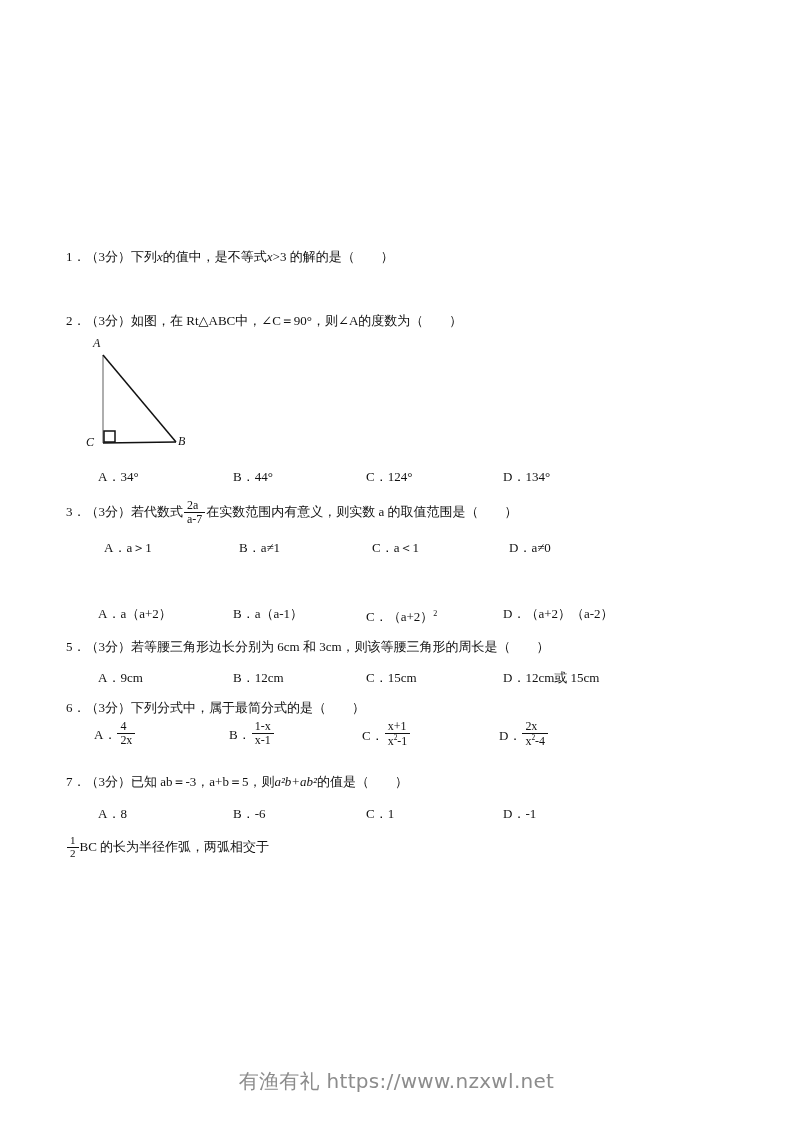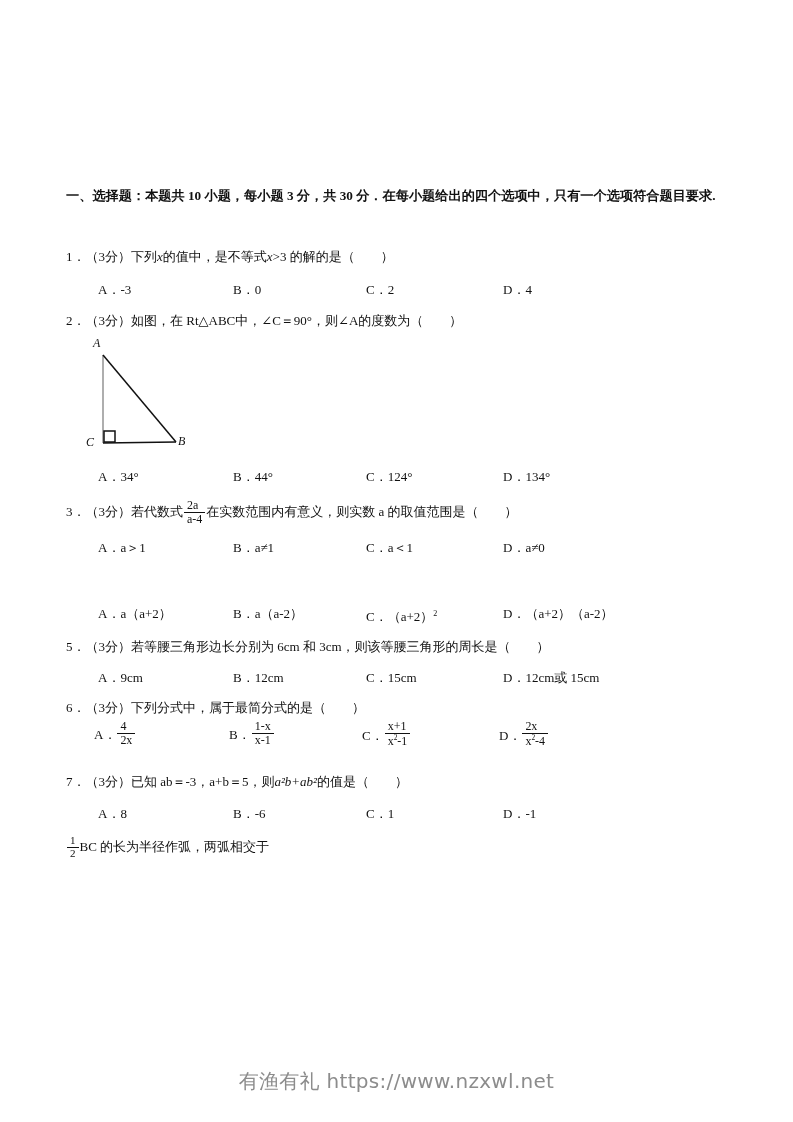--- a/index.html
+++ b/index.html
@@ -144,30 +144,23 @@
     color: #8c8c8c;
     letter-spacing: 0.3px;
   }
 </style>
 </head>
 <body>
 
 <div class="page">
 
 
-  <div class="section-intro">一、选择题：本题共 10 小题，每小题 3 分，共 30 分．在每小题给出的四个选项中，只有一个选项符合题目要求.</div>
 
   <div class="q-stem" style="left:66px; top:246px;">
     <span>1．（3分）下列</span><span class="mv">x</span><span>的值中，是不等式</span><span class="mv">x</span><span>&gt;3 的解的是（　　）</span>
-  </div>
-  <div class="opts" style="left:66px; top:279px;">
-    <span class="opt a">A．-3</span>
-    <span class="opt b">B．0</span>
-    <span class="opt c">C．2</span>
-    <span class="opt d">D．4</span>
   </div>
 
   <div class="q-stem" style="left:66px; top:310px;">2．（3分）如图，在 Rt△ABC中，∠C＝90°，则∠A的度数为（　　）</div>
 
   <div class="figure-tri">
     <svg width="120" height="118" viewBox="0 0 120 118">
 
       <line x1="23" y1="17" x2="23" y2="105" stroke="#9a9a9a" stroke-width="1.6"></line>
 
       <line x1="23" y1="105" x2="96" y2="104" stroke="#111" stroke-width="1.7"></line>
@@ -182,32 +175,32 @@
   </div>
 
   <div class="opts" style="left:66px; top:466px;">
     <span class="opt a">A．34°</span>
     <span class="opt b">B．44°</span>
     <span class="opt c">C．124°</span>
     <span class="opt d">D．134°</span>
   </div>
 
   <div class="q-stem" style="left:66px; top:500px;">
-    <span>3．（3分）若代数式</span><span class="frac"><span class="num">2a</span><span class="den">a-4</span></span><span>在实数范围内有意义，则实数 a 的取值范围是（　　）</span>
-  </div>
-  <div class="opts" style="left:66px; top:537px;">
+    <span>3．（3分）若代数式</span><span class="frac"><span class="num">2a</span><span class="den">a-7</span></span><span>在实数范围内有意义，则实数 a 的取值范围是（　　）</span>
+  </div>
+  <div class="opts" style="left:72px; top:537px;">
     <span class="opt a">A．a＞1</span>
     <span class="opt b">B．a≠1</span>
     <span class="opt c">C．a＜1</span>
     <span class="opt d">D．a≠0</span>
   </div>
 
   <div class="opts" style="left:66px; top:603px;">
     <span class="opt a">A．a（a+2）</span>
-    <span class="opt b">B．a（a-2）</span>
+    <span class="opt b">B．a（a-1）</span>
     <span class="opt c"><span>C．（a+2）</span><span class="supn">2</span></span>
     <span class="opt d">D．（a+2）（a-2）</span>
   </div>
 
   <div class="q-stem" style="left:66px; top:636px;">5．（3分）若等腰三角形边长分别为 6cm 和 3cm，则该等腰三角形的周长是（　　）</div>
   <div class="opts" style="left:66px; top:667px;">
     <span class="opt a">A．9cm</span>
     <span class="opt b">B．12cm</span>
     <span class="opt c">C．15cm</span>
     <span class="opt d">D．12cm或 15cm</span>

